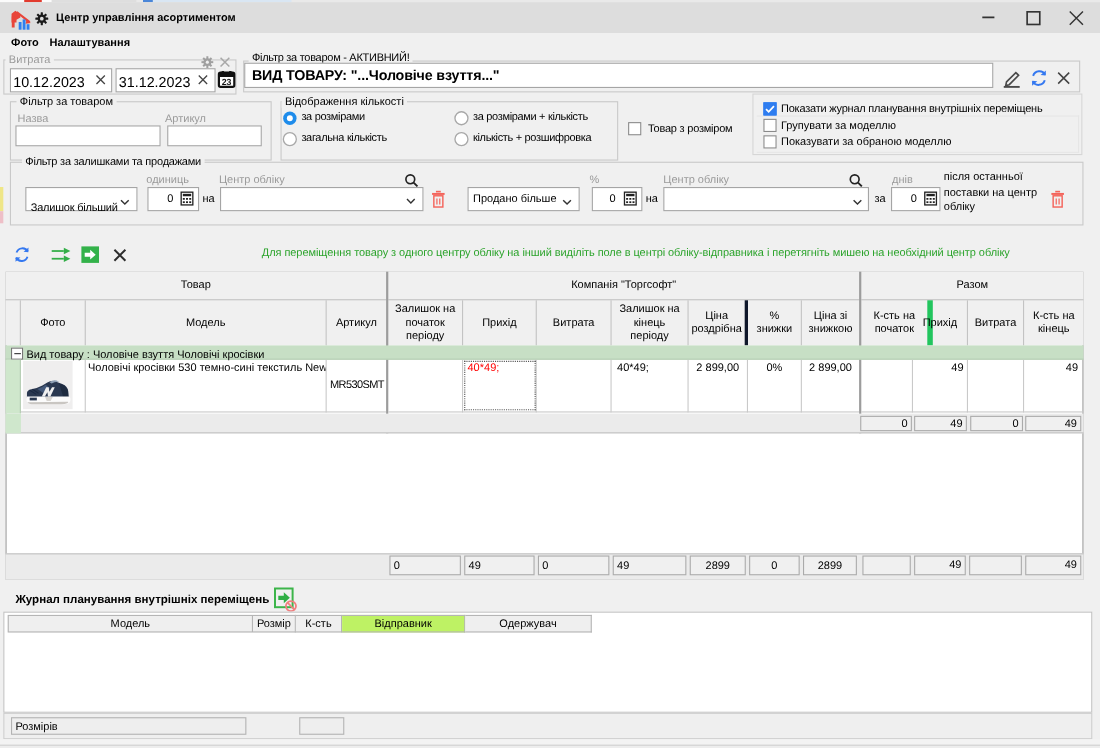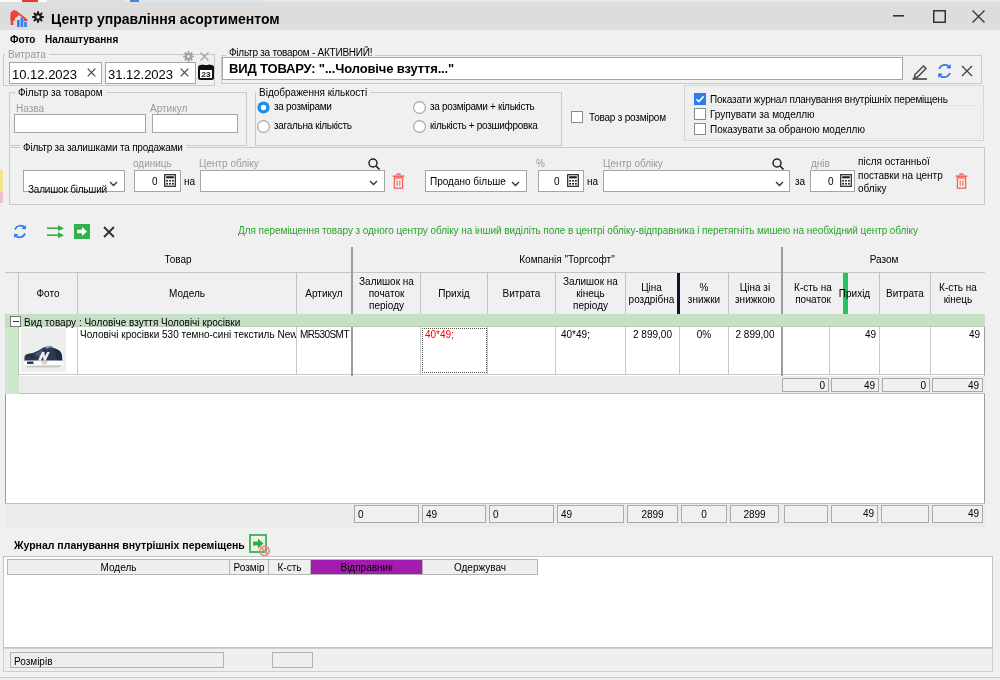--- a/index.html
+++ b/index.html
@@ -46,21 +46,21 @@
         <rect x="7.1" y="0.2" width="2.8" height="4" rx="0.5"></rect>
         <rect x="7.1" y="12.8" width="2.8" height="4" rx="0.5"></rect>
       </g>
  <g transform="rotate(135 8.5 8.5)">
         <rect x="7.1" y="0.2" width="2.8" height="4" rx="0.5"></rect>
         <rect x="7.1" y="12.8" width="2.8" height="4" rx="0.5"></rect>
       </g>
     </g>
  <circle cx="8.5" cy="8.5" r="2.4" fill="#dddddd"></circle>
 </svg>
-<div class="bk" style="left:51px;top:11px;font-size:14px;font-weight:bold">Центр управління асортиментом</div>
+<div class="bk" style="left:51px;top:11px;font-size:10px;font-weight:bold">Центр управління асортиментом</div>
 <svg class="a" style="left:893px;top:15px" width="11" height="2">
     <rect width="11" height="1.6" fill="#333"></rect>
   </svg>
 <svg class="a" style="left:933px;top:10px" width="13" height="13">
     <rect x="0.75" y="0.75" width="11.5" height="11.5" fill="none" stroke="#333" stroke-width="1.5"></rect>
   </svg>
 <svg class="a" style="left:972px;top:10px" width="13" height="13">
     <path d="M0.5 0.5 L12.5 12.5 M12.5 0.5 L0.5 12.5" stroke="#333" stroke-width="1.3"></path>
   </svg>
 
@@ -335,21 +335,21 @@
  <path d="M6 26.8 L12 30.5 M8.5 25.9 L14 29.5" stroke="#1b2942" stroke-width="1"></path>
  <path d="M3.5 32.5 L41.5 32.5 Q43.5 33 43 36 Q42.5 39.5 37 39.5 L8 39.5 Q3 39.5 3 35.5 Z" fill="#fbfbfb"></path>
  <path d="M4 37.7 L40.5 37.2 Q41.8 37.5 40 38.6 Q38 39.6 34 39.5 L8 39.5 Q4.5 39.3 4 37.7 Z" fill="#c9c6c2"></path>
  <path d="M6 33.5 L12.5 33.5 L12.5 36 L6 36 Z" fill="#2a3850"></path>
  <path d="M20 33 L27 33 L25 36.5 L21.5 36.5 Z" fill="#d8d5d1"></path>
 </svg>
 <div class="a" style="left:78px;top:327px;width:219px;height:48px;border-right:1px solid #c9c9c9;border-bottom:1px solid #c9c9c9;overflow:hidden">
     <div style="position:absolute;left:2px;top:2px;white-space:nowrap">Чоловічі кросівки 530 темно-сині текстиль New Balance</div>
   </div>
 <div class="a" style="left:297px;top:327px;width:54px;height:48px;border-bottom:1px solid #c9c9c9">
-    <div style="position:absolute;left:3px;top:2px;white-space:nowrap;font-size:10px;letter-spacing:-0.55px">MR530SMT</div>
+    <div style="position:absolute;left:3px;top:18px;white-space:nowrap;font-size:10px;letter-spacing:-0.55px">MR530SMT</div>
   </div>
 <div class="a" style="left:353px;top:327px;width:68px;height:48px;border-right:1px solid #c9c9c9;border-bottom:1px solid #c9c9c9"></div>
 <div class="a" style="left:421px;top:327px;width:67px;height:48px;border-right:1px solid #c9c9c9;border-bottom:1px solid #c9c9c9"></div>
 <div class="a" style="left:422px;top:328px;width:65px;height:45px;border:1px dotted #555"></div>
 <div class="a" style="left:425px;top:329px;color:#f00;white-space:nowrap">40*49;</div>
 <div class="a" style="left:488px;top:327px;width:68px;height:48px;border-right:1px solid #c9c9c9;border-bottom:1px solid #c9c9c9"></div>
 <div class="a" style="left:556px;top:327px;width:70px;height:48px;border-right:1px solid #c9c9c9;border-bottom:1px solid #c9c9c9">
     <div style="position:absolute;left:5px;top:2px">40*49;</div>
   </div>
 <div class="a" style="left:626px;top:327px;width:54px;height:48px;border-right:1px solid #c9c9c9;border-bottom:1px solid #c9c9c9;text-align:center">
@@ -420,21 +420,21 @@
 <svg class="a" style="left:249px;top:534px" width="22" height="23" viewBox="0 0 22 23">
  <rect x="1" y="1" width="16" height="17" fill="none" stroke="#3cb54a" stroke-width="1.8"></rect>
  <path d="M4 7.5 L9 7.5 L9 4.5 L14.5 9.5 L9 14.5 L9 11.5 L4 11.5 Z" fill="#2fae44"></path>
  <circle cx="15.5" cy="17" r="4.6" fill="none" stroke="#f07f7f" stroke-width="1.6"></circle>
  <path d="M12.4 13.9 L18.6 20.1" stroke="#f07f7f" stroke-width="1.6"></path>
 </svg>
 <div class="a" style="left:3px;top:556px;width:990px;height:92px;background:#fff;border:1px solid #c2c2c2"></div>
 <div class="a" style="left:7px;top:559px;width:223px;height:16px;background:#efefef;border:1px solid #b5b5b5;display:flex;align-items:center;justify-content:center">Модель</div>
 <div class="a" style="left:230px;top:559px;width:39px;height:16px;background:#efefef;border:1px solid #b5b5b5;border-left:none;display:flex;align-items:center;justify-content:center">Розмір</div>
 <div class="a" style="left:269px;top:559px;width:42px;height:16px;background:#efefef;border:1px solid #b5b5b5;border-left:none;display:flex;align-items:center;justify-content:center">К-сть</div>
-<div class="a" style="left:311px;top:559px;width:112px;height:16px;background:#a21caf;border:1px solid #b5b5b5;border-left:none;display:flex;align-items:center;justify-content:center">Відправник</div>
+<div class="a" style="left:311px;top:559px;width:112px;height:16px;background:#bef264;border:1px solid #b5b5b5;border-left:none;display:flex;align-items:center;justify-content:center">Відправник</div>
 <div class="a" style="left:423px;top:559px;width:115px;height:16px;background:#efefef;border:1px solid #b5b5b5;border-left:none;display:flex;align-items:center;justify-content:center">Одержувач</div>
 
 <div class="a" style="left:3px;top:648px;width:990px;height:24px;background:#efefef;border:1px solid #cfcfcf"></div>
 <div class="a" style="left:10px;top:652px;width:214px;height:16px;background:#eee;border:1px solid #b3b3b3">
     <div style="position:absolute;top:3px;left:3px">Розмірів</div>
   </div>
 <div class="a" style="left:272px;top:652px;width:41px;height:16px;background:#eee;border:1px solid #b3b3b3"></div>
 <div class="a" style="left:0;top:672px;width:1000px;height:6px;background:#f3f3f3"></div>
 <div class="a" style="left:0;top:677px;width:1000px;height:1px;background:#c9c9c9"></div>
 <div class="a" style="left:0;top:678px;width:1000px;height:2px;background:#ededed"></div>

